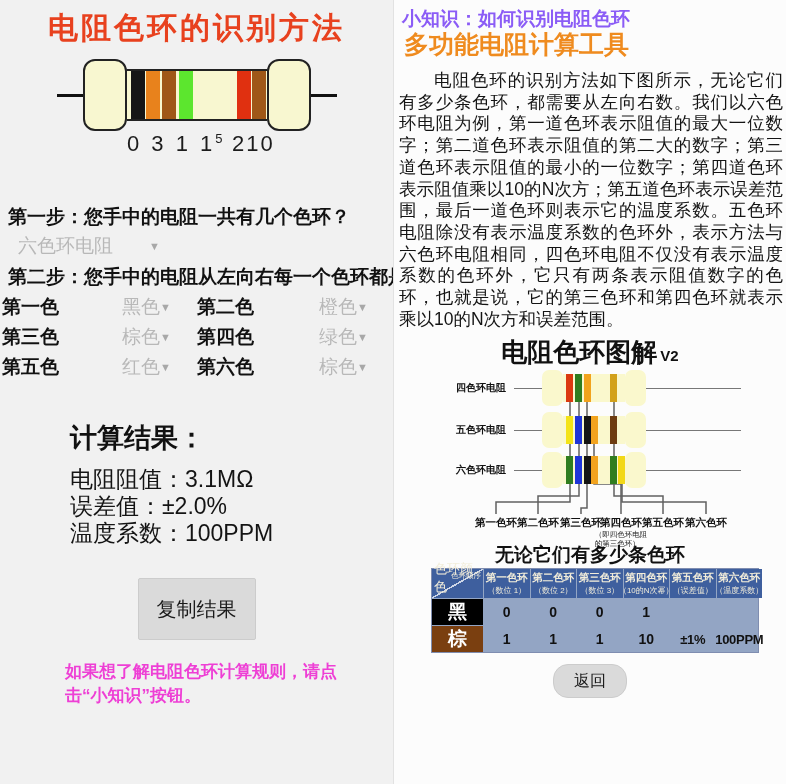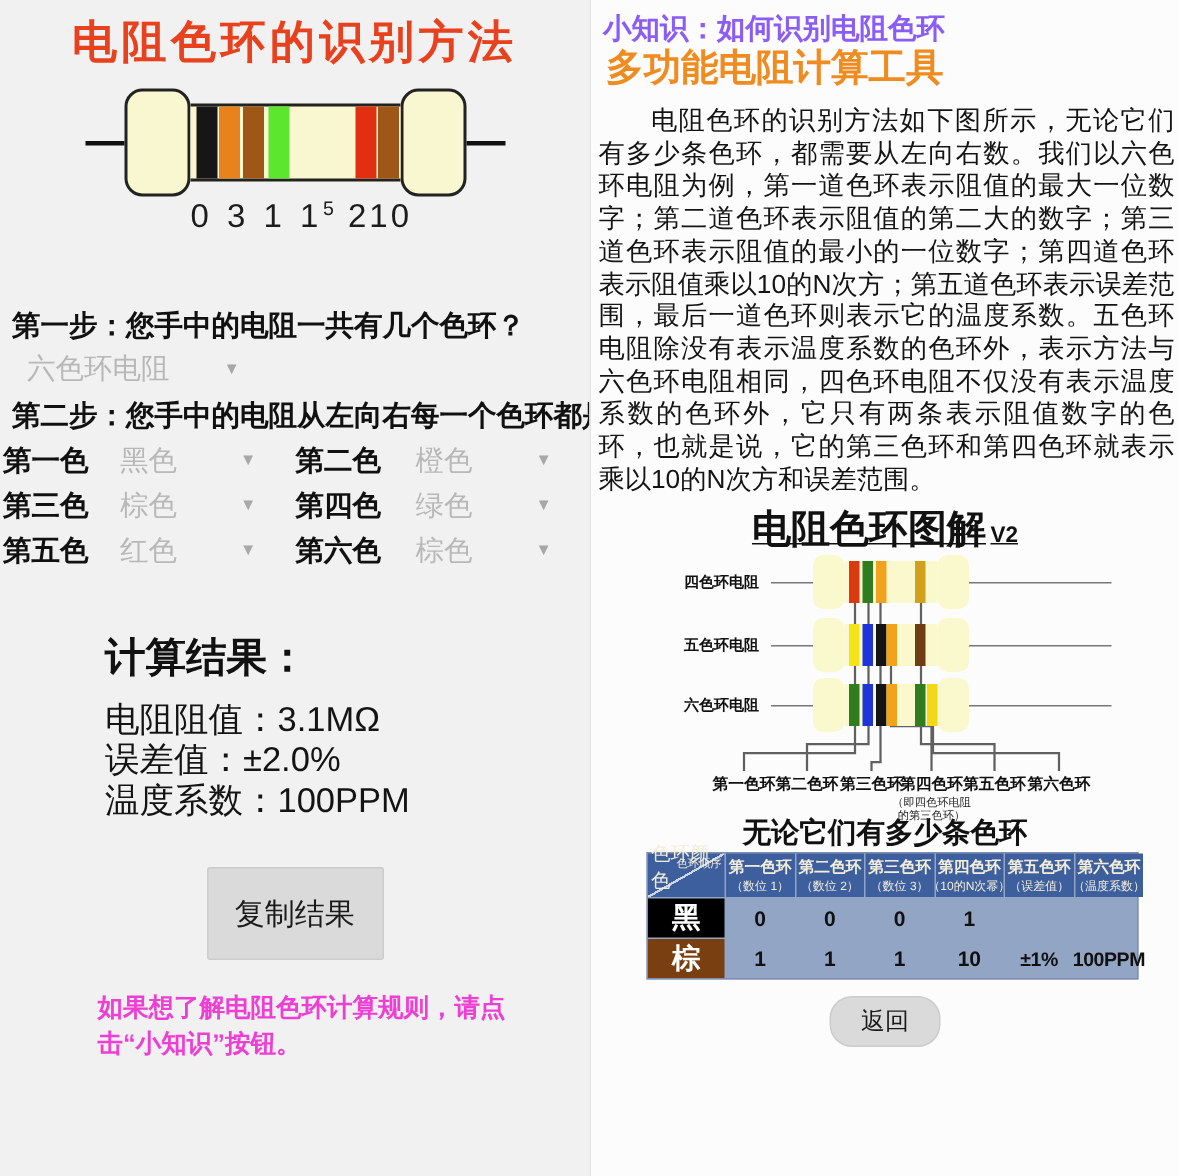--- a/index.html
+++ b/index.html
@@ -28,21 +28,21 @@
   .digit-row .dg-right { position:absolute; left:175px; letter-spacing:2px; }
 
   .step-label { left:8px; font-size:19px; font-weight:700; color:#111; white-space:nowrap; overflow:hidden; width:385px; }
   .dd { display:flex; align-items:center; color:#b8b8b8; font-size:19px; cursor:pointer; }
   .dd-arrow { color:#a8a8a8; font-size:11px; }
   #band-count-dd { top:233px; left:18px; }
   #band-count-dd .dd-arrow { margin-left:36px; }
 
   .sel-row { left:2px; width:391px; display:flex; align-items:center; height:24px; }
   .sel-label { font-size:19px; font-weight:700; color:#111; }
-  .sel-val { font-size:19px; color:#b8b8b8; }
+  .sel-val { font-size:19px; color:#b8b8b8;text-align:right; }
   .sel-row .c1 { width:78px; } .sel-row .c2 { width:80px; } .sel-row .c3 { width:37px; font-size:11px; color:#a8a8a8; cursor:pointer; }
   .sel-row .c4 { width:80px; } .sel-row .c5 { width:80px; } .sel-row .c6 { width:36px; font-size:11px; color:#a8a8a8; cursor:pointer; }
 
   .result-heading { top:420px; left:70px; font-size:27px; font-weight:700; color:#111; }
   .result-lines { top:466px; left:70px; font-size:23px; color:#141414; line-height:27px; }
 
   .btn { background:#dadada; border:1px solid #cccccc; border-radius:2px; color:#1a1a1a;
          display:flex; align-items:center; justify-content:center; cursor:pointer; }
   #copy-btn { top:578px; left:50%; transform:translateX(-50%); width:118px; height:62px; font-size:20px; }
 
@@ -50,37 +50,37 @@
 
   .footer-row { top:736px; left:115px; display:flex; gap:19px; }
   .footer-row .btn { min-width:73px; height:32px; font-size:17px; padding:0 6px; }
 
   
   .kb-heading1 { top:6px; left:8px; font-size:19px; font-weight:700; color:#8b5cf6; white-space:nowrap; }
   .kb-heading2 { top:28px; left:10px; font-size:25px; font-weight:700; color:#ef8b1f; }
   .kb-paragraph { top:70px; left:5px; width:384px; font-size:17.5px; line-height:21.7px; color:#141414;
                   text-align:justify; text-indent:2em; }
 
-  .diag-title { top:335px; left:0; width:100%; text-align:center; font-weight:700; color:#111;text-decoration:underline; }
+  .diag-title { top:335px; left:0; width:100%; text-align:center; font-weight:700; color:#111; }
   .diag-title .t { font-size:26px; }
   .diag-title .v { font-size:15px; margin-left:3px; }
 
   .diagram { top:370px; left:0; width:393px; height:196px; }
   .diagram svg { position:absolute; left:0; top:0; z-index:0; }
   .diag-row { position:absolute; left:0; width:393px; height:36px; display:flex; align-items:center; z-index:1; }
   .diag-label { width:120px; text-align:right; padding-right:8px; font-size:10px; font-weight:700; color:#111; }
   .diag-lead-l { width:28px; height:0; border-top:1.5px solid #777; }
   .diag-lead-r { width:95px; height:0; border-top:1.5px solid #777; }
   .diag-body { display:flex; align-items:center; }
   .dcap { width:21px; height:36px; background:#faf8cd; border-radius:7px; }
   .dtube { width:62px; height:28px; background:#faf8cd; position:relative; }
   .band-labels { position:absolute; top:146px; left:0; width:393px; z-index:2; }
   .band-label { position:absolute; transform:translateX(-50%); font-size:10.5px; font-weight:700; color:#111; white-space:nowrap; }
   .band4-note { position:absolute; top:160px; left:227px; transform:translateX(-50%); font-size:7.5px; line-height:9px;
-                color:#222; text-align:center; white-space:nowrap; z-index:2; }
+                color:#222; white-space:nowrap; z-index:2; }
 
   .table-caption { top:542px; left:0; width:100%; text-align:center; font-size:19px; font-weight:700; color:#111; }
 
   .ref-table { top:568px; left:37px; width:328px; display:grid;
                grid-template-columns:51px repeat(6,45.5px); grid-auto-rows:auto;
                background:#93a5c4; gap:1px; border:1px solid #7f8db0; }
   .th { background:#3e5f9e; color:#f2edda; display:flex; flex-direction:column; align-items:center; justify-content:center; height:29px; }
   .th .tt { font-size:10.5px; font-weight:700; white-space:nowrap; }
   .th .ts { font-size:8px; white-space:nowrap; }
   .corner { position:relative; background:#3e5f9e;

